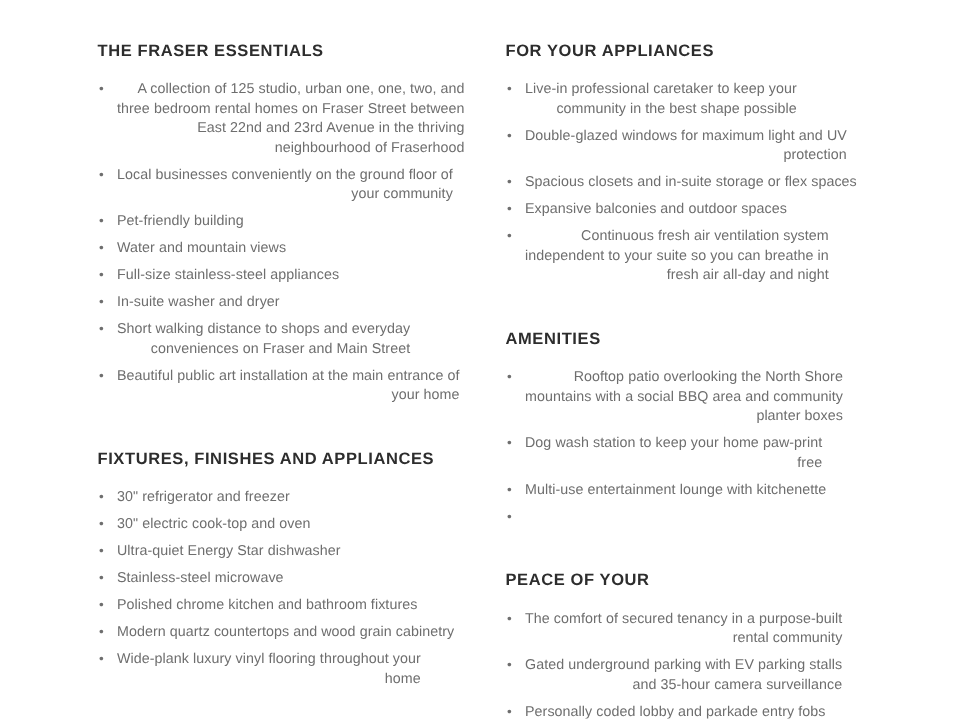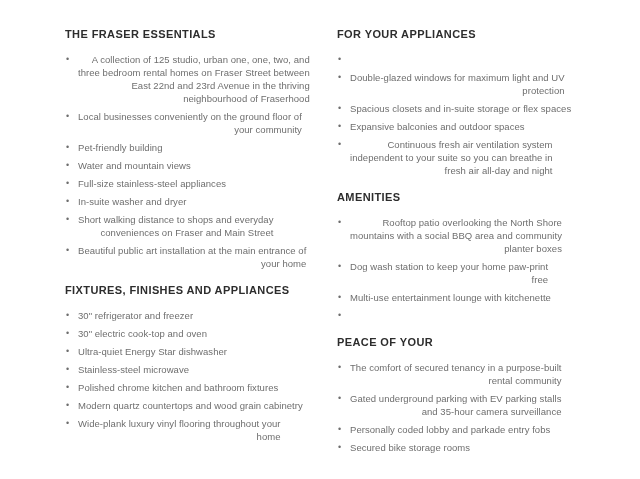--- a/index.html
+++ b/index.html
@@ -9,21 +9,21 @@
     background: var(--page-bg, #ffffff);
     overflow: hidden;
     position: relative;
     font-family: "Liberation Sans", sans-serif;
   }
   .doc { position: absolute; inset: 0; }
   .col { position: absolute; top: 28px; }
   .col-left  { left: 65px;  width: 262px; }
   .col-right { left: 337px; width: 272px; }
   .sec { margin: 0; }
-  .sec + .sec { margin-top: 14px; }
+  .sec + .sec { margin-top: 30px; }
   .heading {
     margin: 0 0 13px 0;
     font-size: 11px;
     line-height: 12px;
     font-weight: bold;
     letter-spacing: 0.4px;
     color: var(--heading-color, #2d2d2d);
   }
   .list {
     margin: 0;
@@ -138,20 +138,22 @@
 
   </div>
 
   <div class="col col-right">
 
     <section class="sec">
       <h2 class="heading">FOR YOUR APPLIANCES</h2>
       <ul class="list">
           <li class="item">
           <span class="bullet">•</span>
+          <span class="txt">Live-in professional caretaker to keep your
+community in the best shape possible</span>
         </li>
           <li class="item">
           <span class="bullet">•</span>
           <span class="txt">Double-glazed windows for maximum light and UV
 protection</span>
         </li>
           <li class="item">
           <span class="bullet">•</span>
           <span class="txt">Spacious closets and in-suite storage or flex spaces</span>
         </li>

